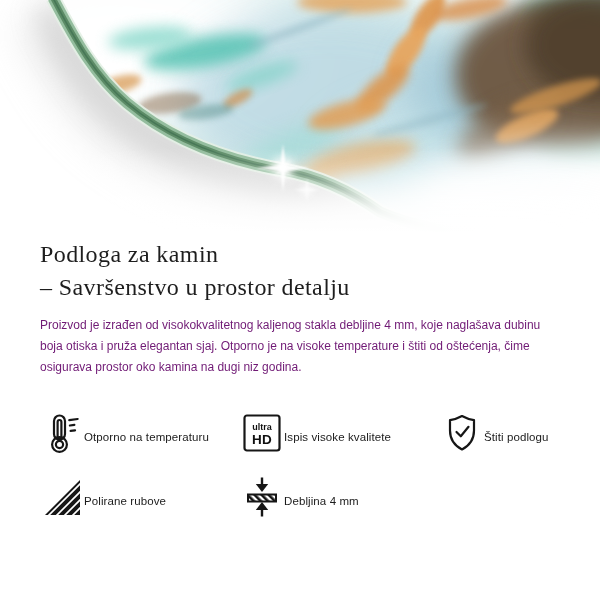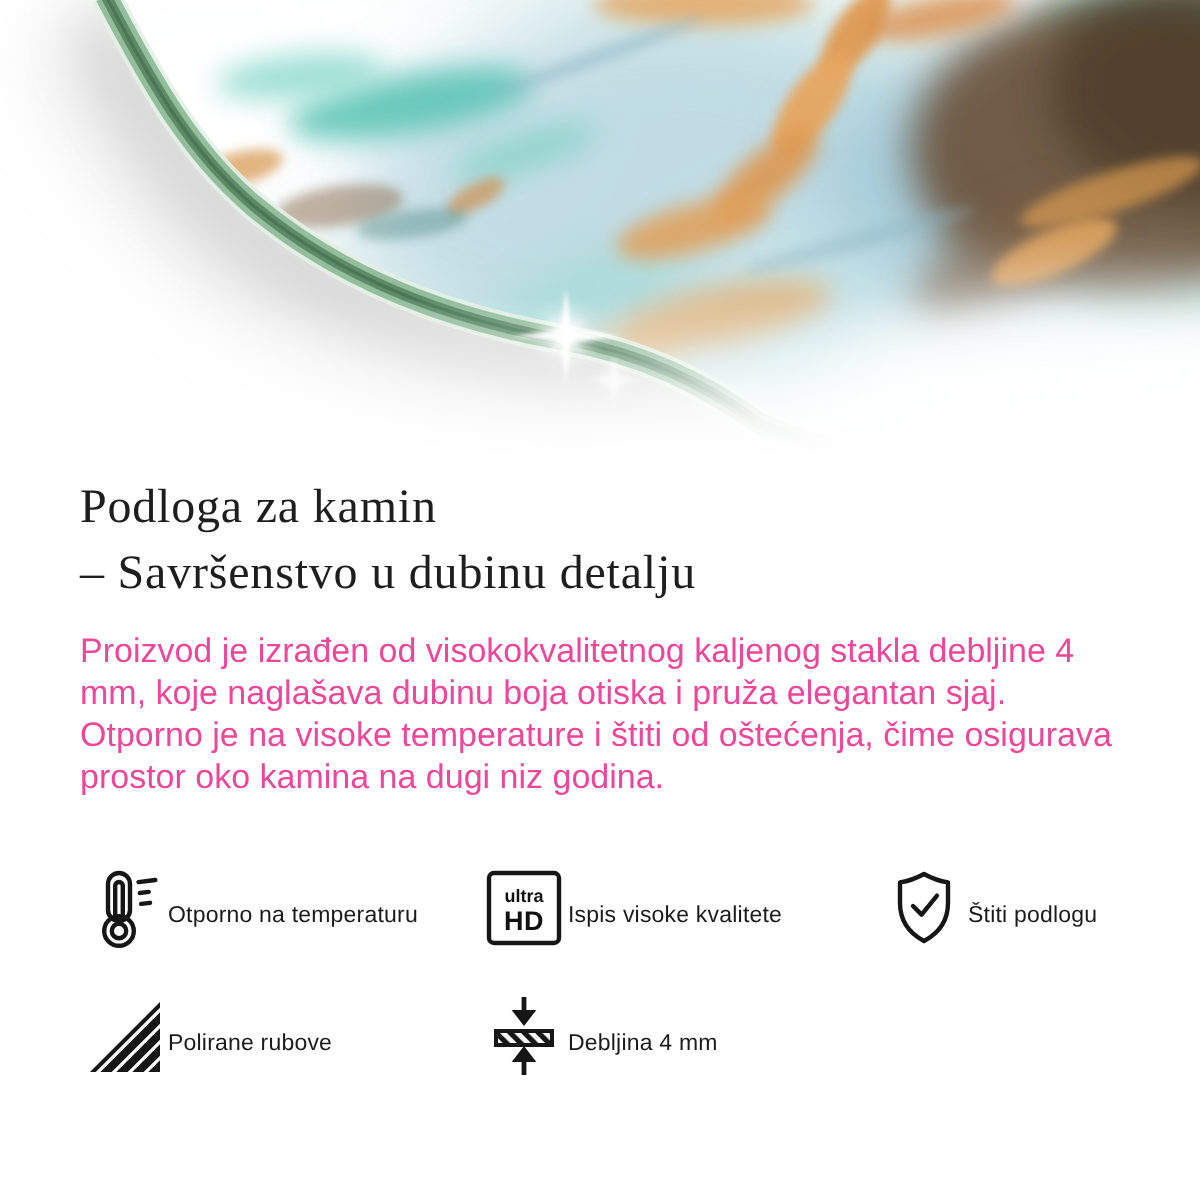--- a/index.html
+++ b/index.html
@@ -19,23 +19,23 @@
     font-family:"Liberation Serif","DejaVu Serif",serif;
     font-weight:400;
     font-size:24px;
     line-height:33px;
     letter-spacing:.4px;
     color:#1e1e1e;
   }
   p.desc{
     margin:11px 0 0 0;
     max-width:528px;
-    font-size:17px;
+    font-size:12px;
     line-height:21px;
-    color:#ec4899;
+    color:#701a75;
   }
   
   .features{
     margin-top:33px;
     display:grid;
     grid-template-columns:repeat(3,200px);
     row-gap:20px;
   }
   .feature{
     display:flex;flex-direction:row;align-items:center;text-align:center;
@@ -165,21 +165,21 @@
       <g opacity="0.8">
         <circle cx="307" cy="190" r="6" fill="#ffffff" opacity="0.8" filter="url(#b3)"></circle>
         <path d="M307 178 L308.6 190 L307 202 L305.4 190 Z" fill="#ffffff" filter="url(#b1)"></path>
         <path d="M294 190 L307 188.2 L320 190 L307 191.8 Z" fill="#ffffff" filter="url(#b1)"></path>
       </g>
     </svg>
   </div>
 
   <div class="content">
     <h1 class="title"><span>Podloga za kamin</span><br>
-      <span>– Savršenstvo u dubinu detalju</span></h1>
+      <span>– Savršenstvo u prostor detalju</span></h1>
     <p class="desc">Proizvod je izrađen od visokokvalitetnog kaljenog stakla debljine 4 mm, koje naglašava dubinu boja otiska i pruža elegantan sjaj. Otporno je na visoke temperature i štiti od oštećenja, čime osigurava prostor oko kamina na dugi niz godina.</p>
 
     <div class="features">
 
       <div class="feature">
         <div class="ic">
           <svg width="44" height="44" viewBox="0 0 44 44">
             <rect class="icon-stroke" x="14" y="4.5" width="11" height="24" rx="5.5"></rect>
             <rect class="icon-stroke" x="17.6" y="9" width="3.8" height="19" rx="1.9" stroke-width="1.7"></rect>
             <circle class="icon-stroke" cx="19.5" cy="33.5" r="7.4"></circle>

